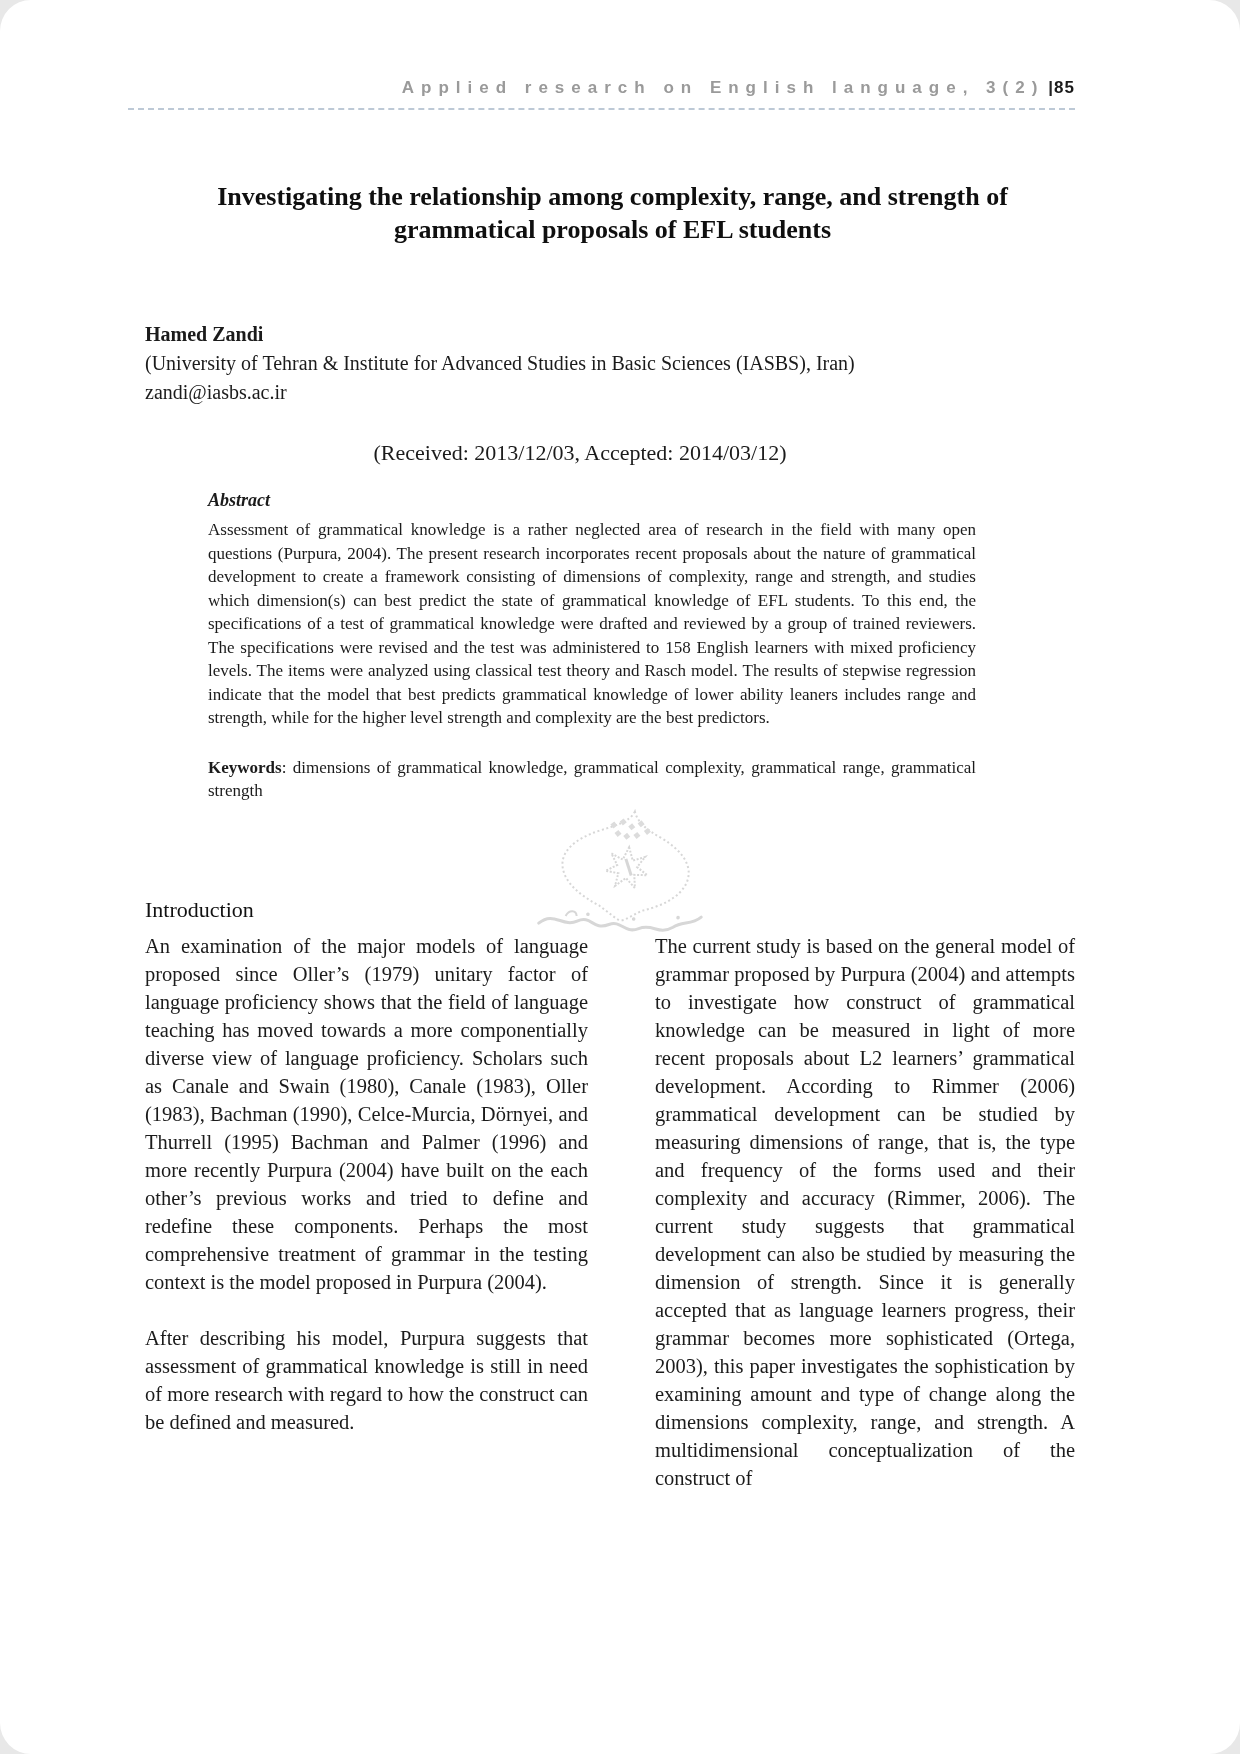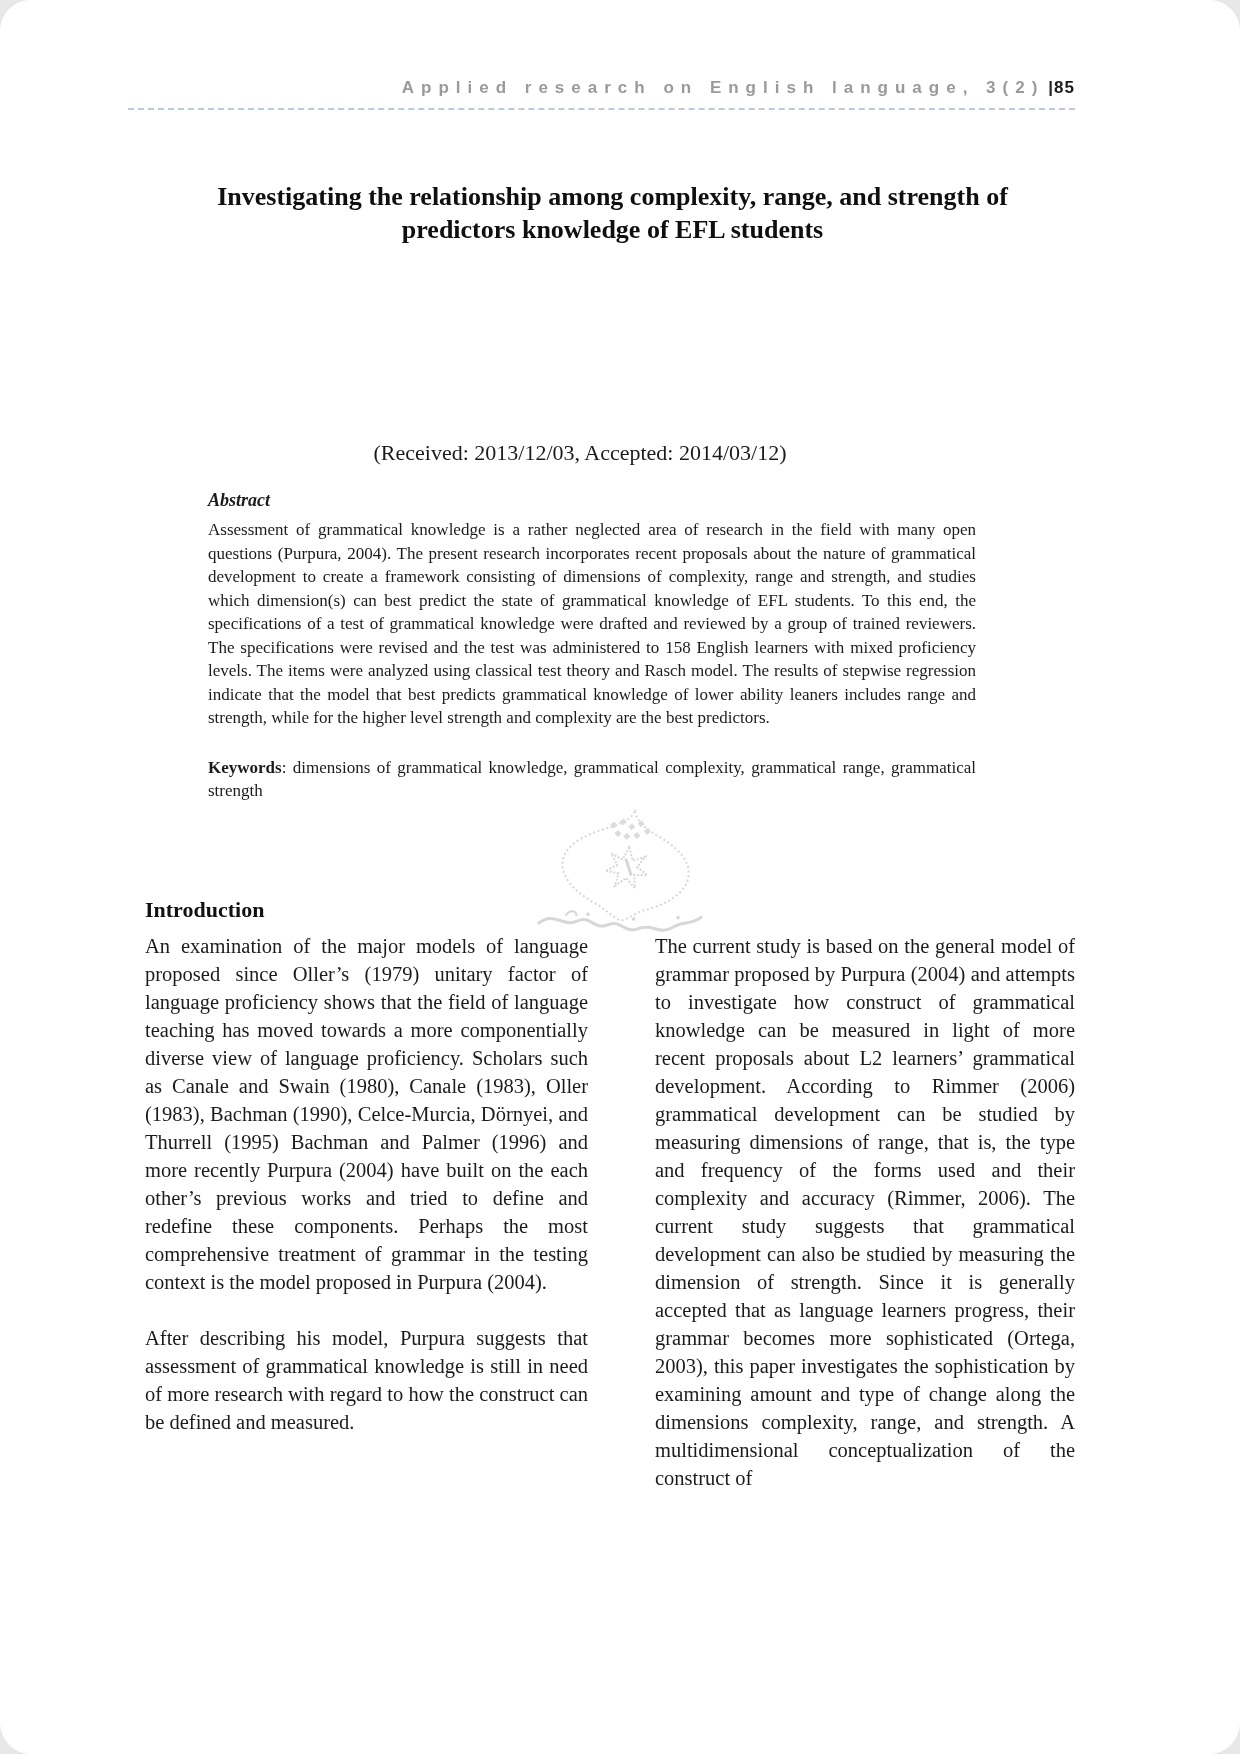--- a/index.html
+++ b/index.html
@@ -77,38 +77,43 @@
     pointer-events:none;
   }
 
   
   .col{position:absolute;font-size:20.5px;line-height:28px;}
   .col p{margin:0 0 28px 0;text-align:justify;}
   .col p:last-child{margin-bottom:0;}
   .col-left{left:145px;top:896px;width:443px;}
   .col-right{left:655px;top:932px;width:420px;}
   .section-heading{
-    font-size:22px;font-weight:bold;margin:0 0 8px 0;line-height:28px;color:#111;
+    font-size:22px;font-weight:normal;margin:0 0 8px 0;line-height:28px;color:#111;
   }
 </style>
 </head>
 <body>
 
 <div class="page">
 
   <header class="running-head">
     <span class="journal-name">Applied research on English language, 3(2)</span>
     <span class="head-sep">|</span><span class="page-number">85</span>
   </header>
 
   <h1 class="article-title">
     <span>Investigating the relationship among complexity, range, and strength of</span><br>
-    <span>predictors knowledge of EFL students</span>
+    <span>grammatical proposals of EFL students</span>
   </h1>
 
+  <div class="author-block">
+    <div class="author-name">Hamed Zandi</div>
+    <div class="affiliation">(University of Tehran &amp; Institute for Advanced Studies in Basic Sciences (IASBS), Iran)</div>
+    <div class="email">zandi@iasbs.ac.ir</div>
+  </div>
 
   <div class="dates">(Received: 2013/12/03, Accepted: 2014/03/12)</div>
 
   <section class="abstract">
     <div class="abstract-heading">Abstract</div>
     <p class="abstract-text">Assessment of grammatical knowledge is a rather neglected area of research in the field with many open questions (Purpura, 2004). The present research incorporates recent proposals about the nature of grammatical development to create a framework consisting of dimensions of complexity, range and strength, and studies which dimension(s) can best predict the state of grammatical knowledge of EFL students. To this end, the specifications of a test of grammatical knowledge were drafted and reviewed by a group of trained reviewers. The specifications were revised and the test was administered to 158 English learners with mixed proficiency levels. The items were analyzed using classical test theory and Rasch model. The results of stepwise regression indicate that the model that best predicts grammatical knowledge of lower ability leaners includes range and strength, while for the higher level strength and complexity are the best predictors.</p>
     <p class="keywords"><span class="kw-label">Keywords</span><span>: dimensions of grammatical knowledge, grammatical complexity, grammatical range, grammatical strength</span></p>
   </section>
 
   <div class="watermark">

